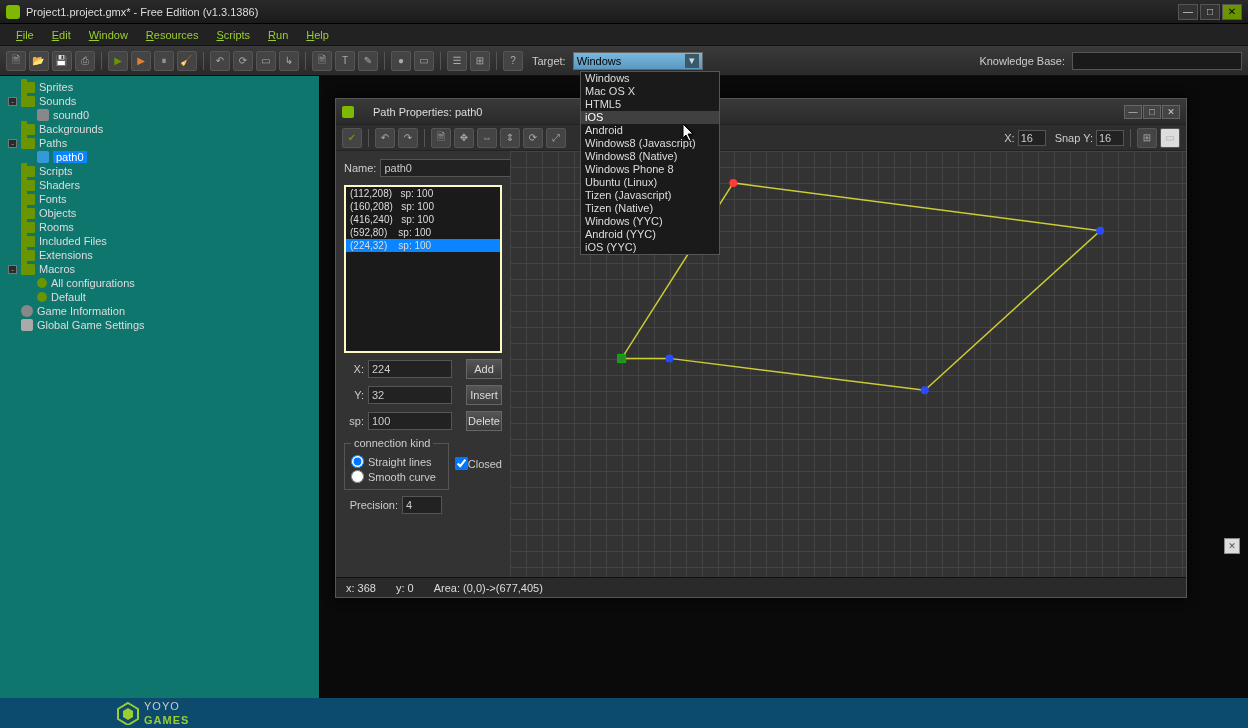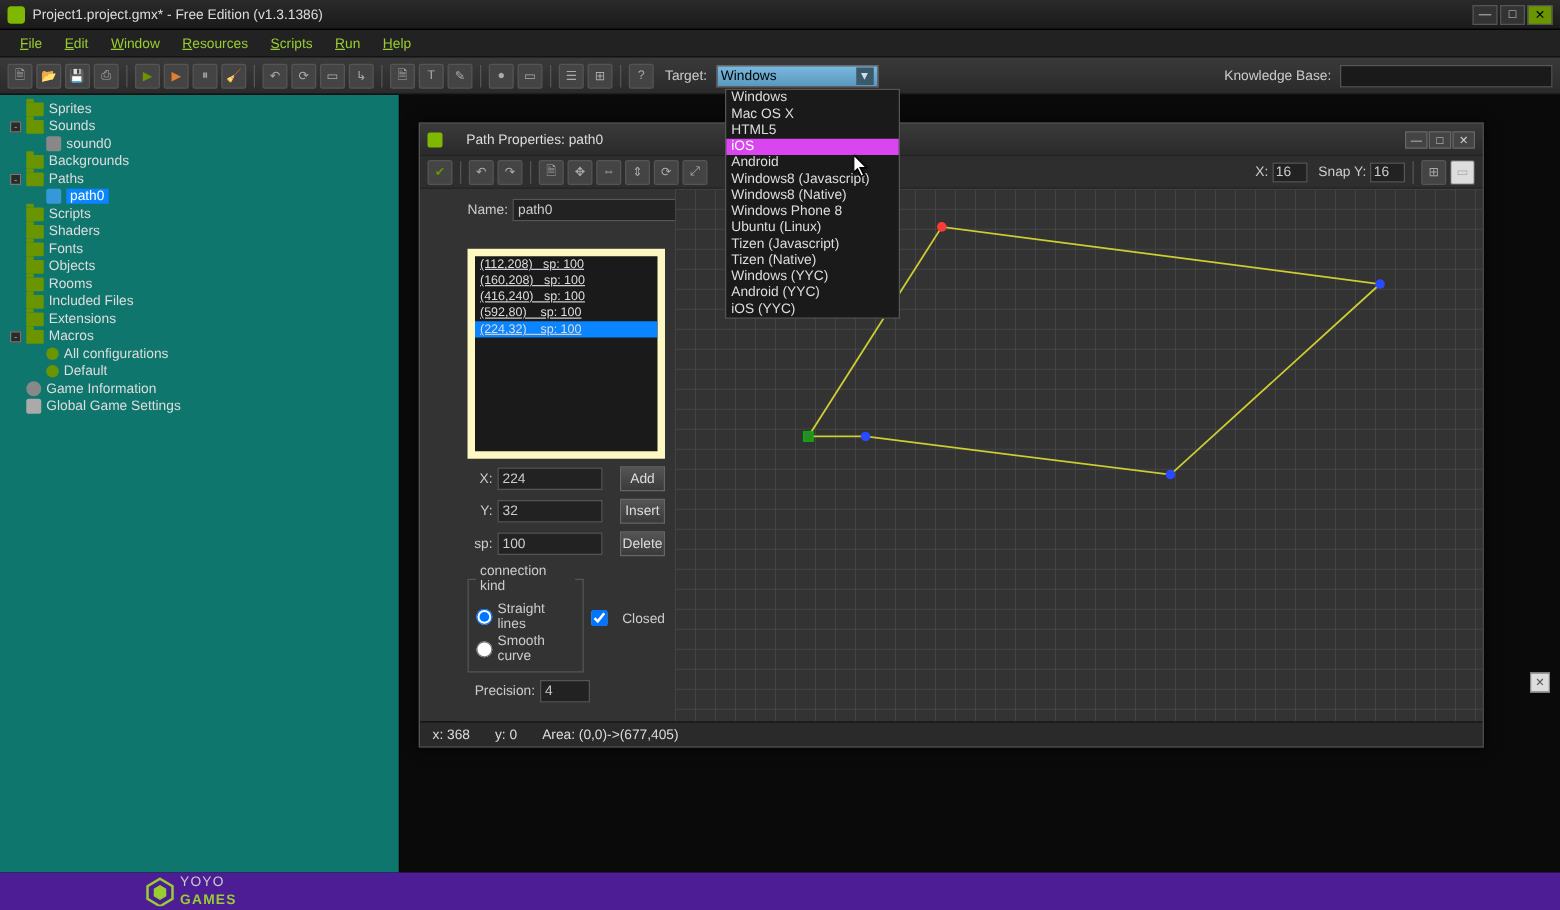--- a/index.html
+++ b/index.html
@@ -53,51 +53,51 @@
 .pathwin { position:absolute; left:15px; top:22px; width:852px; height:500px; background:#333; border:1px solid #555; box-shadow:0 0 10px rgba(0,0,0,0.8);}
 .pathwin .pw-title { height:26px; background:linear-gradient(#3a3a3a,#2a2a2a); display:flex; align-items:center; padding:0 6px; border-bottom:1px solid #222;}
 .pw-title .logo { width:12px;height:12px;background:#7fb800;border-radius:2px;margin-right:6px;}
 .pw-title .t { color:#ddd; flex:1;margin-left:13px;}
 .pw-title .wbtns { display:flex; gap:1px;}
 .pw-title .wbtns div { width:18px;height:14px;background:#444;border:1px solid #666;font-size:9px;display:flex;align-items:center;justify-content:center;cursor:pointer;}
 .pathwin .pw-tb { height:26px; background:#2e2e2e; display:flex; align-items:center; padding:0 6px; gap:3px; border-bottom:1px solid #222;}
 .pw-tb .snap-lbl { color:#ccc; margin-left:6px;}
 .pw-tb input { width:28px; height:16px; background:#222; border:1px solid #555; color:#ccc; padding:0 2px;}
 
-.pw-body { display:flex; height:calc(100% - 26px - 26px - 20px);padding-left:30px;}
+.pw-body { display:flex; height:calc(100% - 26px - 26px - 20px);}
 .pw-left { width:174px; background:#333; padding:8px; display:flex; flex-direction:column; gap:6px;}
 .pw-left .row { display:flex; align-items:center; gap:4px;}
 .pw-left label { color:#ccc; width:38px; text-align:right;}
 .pw-left .lbl2 { width:20px; text-align:right; color:#ccc;}
 .pw-left input[type="text"] { flex:1; height:18px; background:#222; border:1px solid #555; color:#ccc; padding:0 3px;}
 .pw-left input.sm { width:84px; flex:none;}
-.plist { height:168px; background:#1a1a1a; border:6px solid #fef9c3; overflow:auto; margin-top:16px;text-decoration:underline;}
+.plist { height:168px; background:#1a1a1a; border:2px solid #fef9c3; overflow:auto; margin-top:2px;}
 .plist div { padding:1px 4px; color:#ddd; white-space:pre; font-size:10px; cursor:pointer;}
 .plist div.sel { background:#0a84ff;}
 .pw-left button { width:36px; height:20px; background:linear-gradient(#555,#3a3a3a); border:1px solid #666; color:#ddd; cursor:pointer;}
 .pw-left fieldset { border:1px solid #555; padding:4px 6px; color:#ccc;}
 .pw-left fieldset legend { padding:0 3px;}
 .radio-row { display:flex; align-items:center; gap:4px; margin:2px 0;}
-.chk-row { display:flex; align-items:center; gap:12px;}
+.chk-row { display:flex; align-items:center; gap:0;}
 
 .pw-canvas { flex:1; background:#333; position:relative; overflow:hidden;}
 .grid-bg { position:absolute; inset:0; background-image:linear-gradient(#444 1px,transparent 1px),linear-gradient(90deg,#444 1px,transparent 1px); background-size:16px 16px;}
 .path-svg { position:absolute; inset:0; }
 .pw-status { height:20px; background:#2a2a2a; border-top:1px solid #111; display:flex; align-items:center; padding:0 10px; color:#ddd; gap:20px;}
 
 
 .target-dd { position:absolute; left:580px; top:71px; width:140px; background:#1a1a1a; border:1px solid #555; z-index:100;}
 .target-dd div { padding:0px 4px; color:#ddd; cursor:pointer; line-height:13px; font-size:11px;}
-.target-dd div.hl { background:#d946ef; color:#fff;}
+.target-dd div.hl { background:#404040; color:#fff;}
 
 .cursor-arrow { position:absolute; left:683px; top:124px; z-index:200; pointer-events:none;}
 .cursor-arrow svg { filter: drop-shadow(0 0 1px #000);}
 
 
-.footer { position:absolute; bottom:0; left:0; right:0; height:30px; background:#4c1d95; display:flex; align-items:flex-start; padding-left:110px;}
+.footer { position:absolute; bottom:0; left:0; right:0; height:30px; background:#0c4a6e; display:flex; align-items:center; padding-left:110px;}
 .footer .yg { color:#ccc; font-size:12px; letter-spacing:1px;}
 .footer .yg b { color:#9acd32;}
 
 .aux-btn { position:absolute; right:8px; top:462px; width:16px;height:16px; background:#ddd; border:1px solid #888; font-size:9px; color:#555; display:flex;align-items:center;justify-content:center; cursor:pointer;}
 </style>
 </head>
 <body>
 
 <div class="titlebar">
   <div class="logo"></div>

